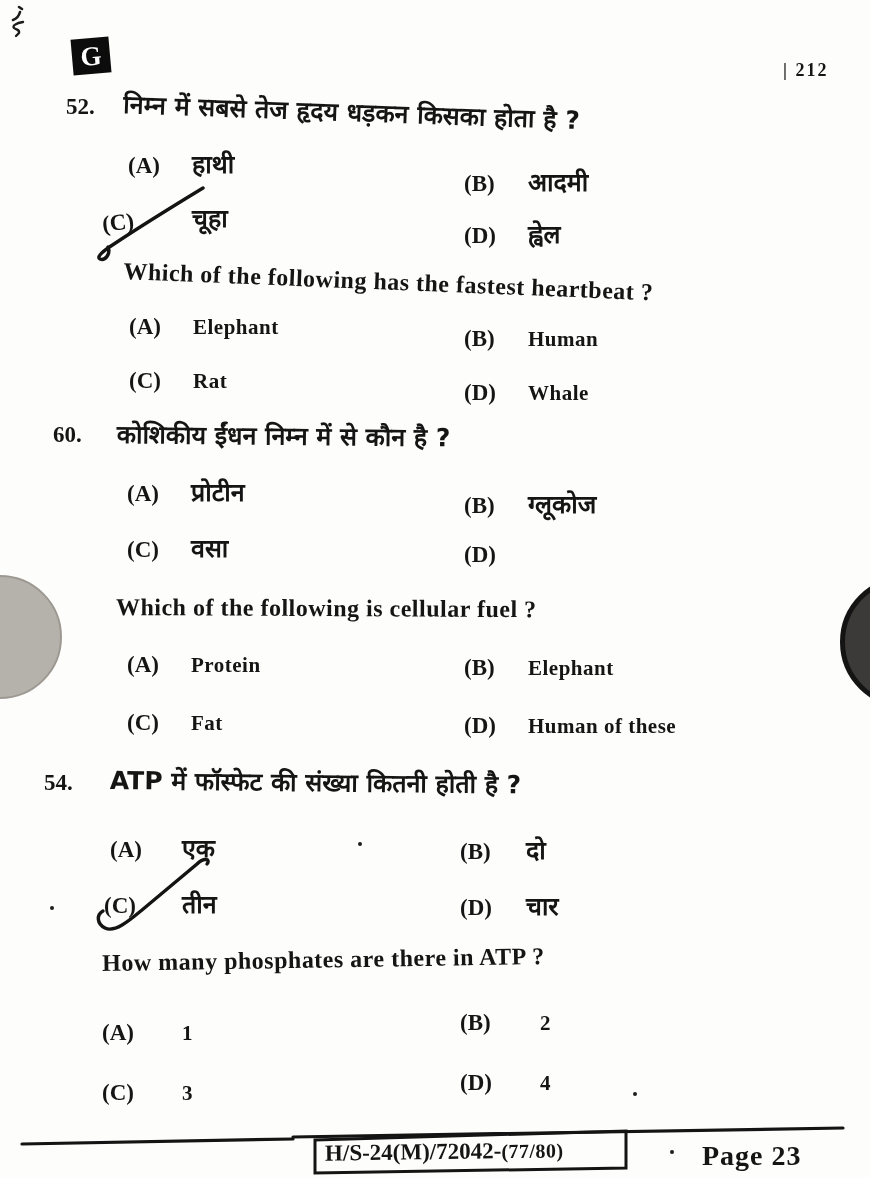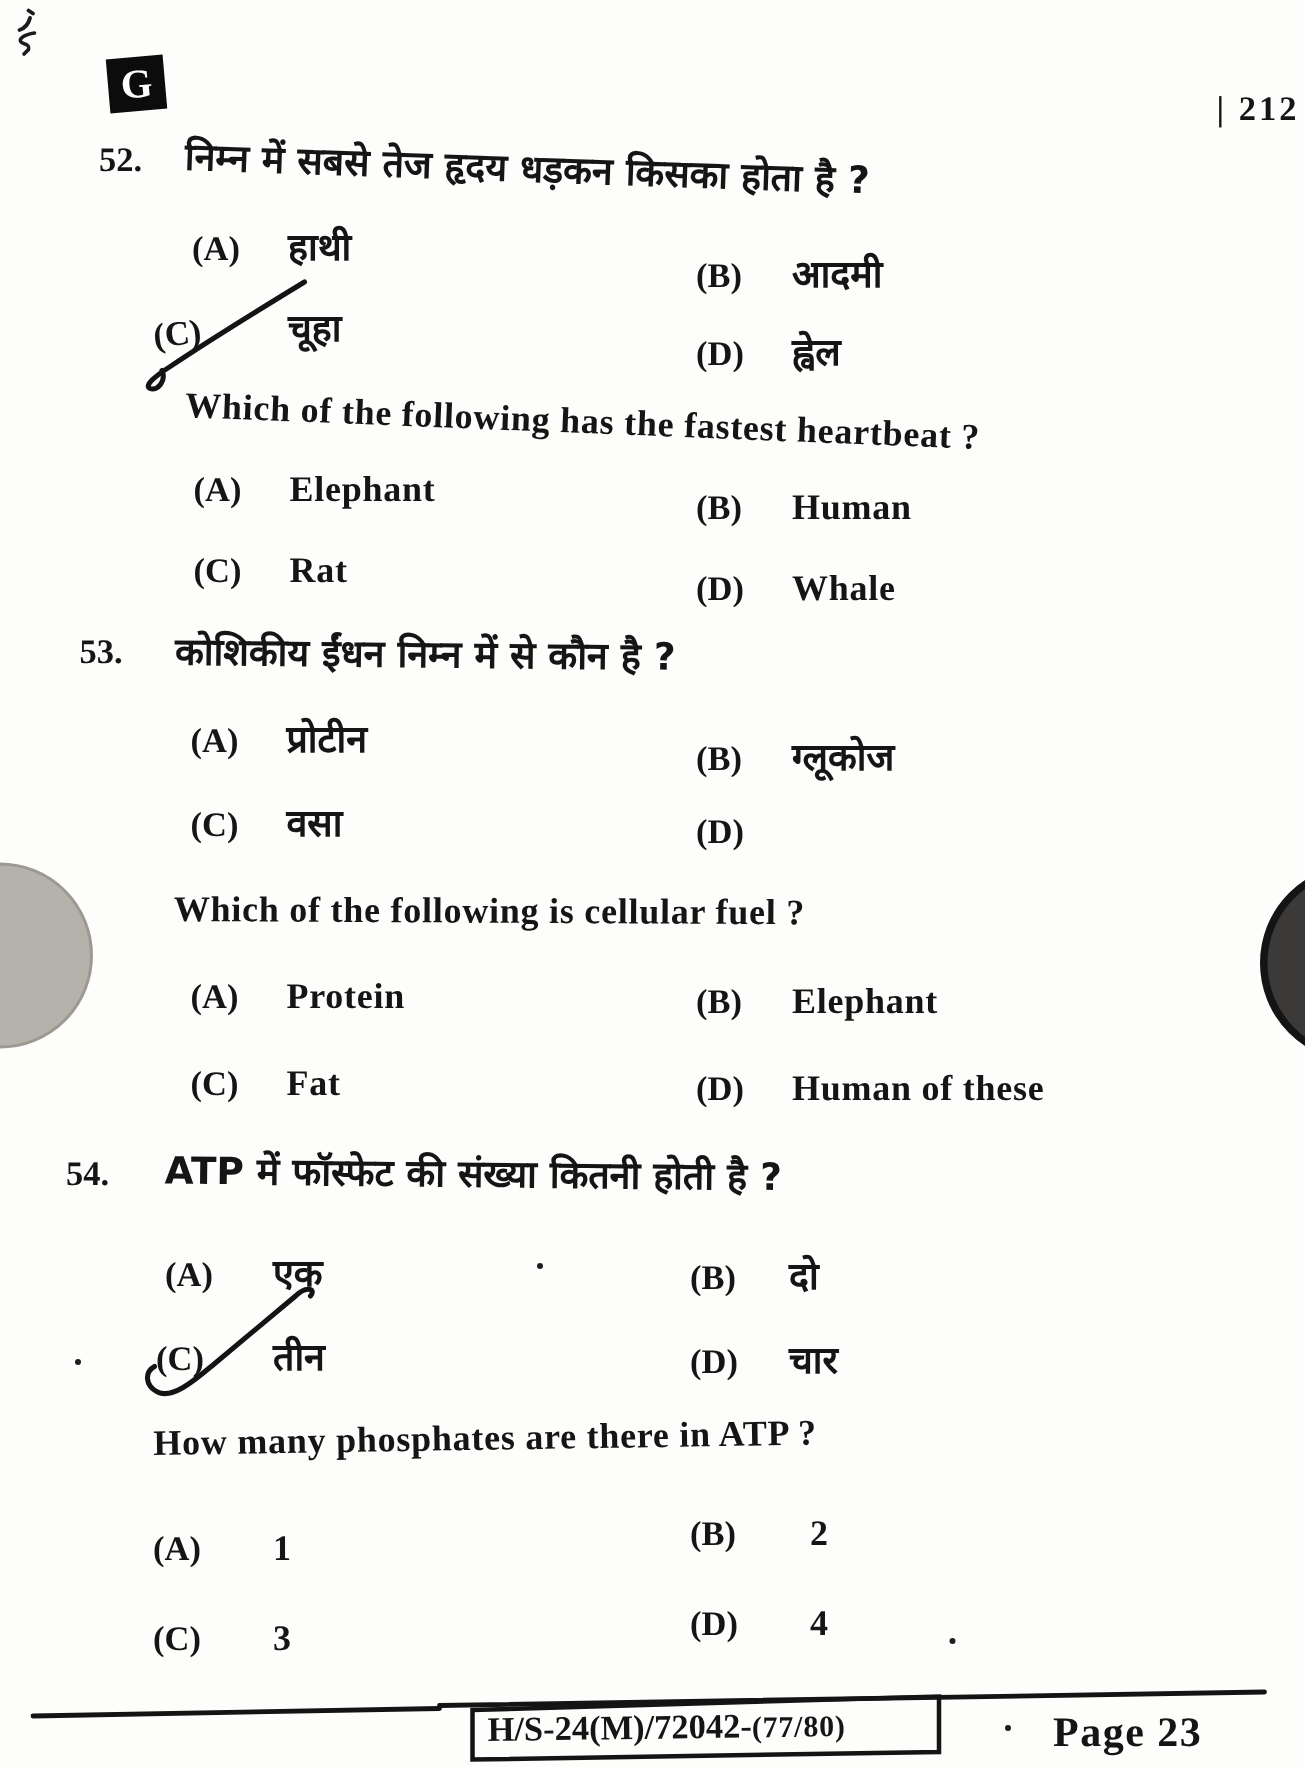--- a/index.html
+++ b/index.html
@@ -11,27 +11,27 @@
   .abs{position:absolute;}
   .qnum{font-size:23px;font-weight:700;font-family:"Liberation Serif",serif;}
   .hi{font-family:"DejaVu Sans",sans-serif;font-weight:700;}
   .en{font-family:"Liberation Serif",serif;font-weight:700;}
   .qtext-hi{font-size:25px;font-weight:700;white-space:nowrap;}
   .qtext-en{font-size:24px;font-weight:700;white-space:nowrap;letter-spacing:.5px;}
   .opt{position:absolute;display:flex;align-items:baseline;white-space:nowrap;}
   .opt .lab{display:inline-block;width:64px;font-family:"Liberation Serif",serif;font-weight:700;font-size:23px;}
   .opt .txt{font-size:24px;}
   .hopt .txt{font-size:25px;font-weight:700;}
-  .eopt .txt{font-family:"Liberation Serif",serif;font-weight:700;font-size:24px;letter-spacing:.5px;}
+  .eopt .txt{font-family:"Liberation Serif",serif;font-weight:700;font-size:21px;letter-spacing:.5px;}
   .gbadge{
     width:38px;height:36px;background:#0c0c0c;display:flex;align-items:center;justify-content:center;
     transform:rotate(-5deg);
   }
   .gbadge span{color:#ffffff;font-family:"Liberation Serif",serif;font-weight:700;font-size:27px;}
-  .setnum{font-size:23px;font-weight:700;font-family:"Liberation Serif",serif;letter-spacing:2px;margin-left:28px;}
+  .setnum{font-size:18px;font-weight:700;font-family:"Liberation Serif",serif;letter-spacing:2px;}
   .dot{position:absolute;background:#1d1d1d;border-radius:50%;}
   .hole{position:absolute;border-radius:50%;}
   .hole-left{width:120px;height:120px;left:-62px;top:575px;background:#b5b1ab;border:2px solid #9d9992;}
   .hole-right{width:122px;height:122px;left:840px;top:576px;background:#3b3a38;border:5px solid #141414;}
   .footer-code{font-family:"Liberation Serif",serif;font-weight:700;font-size:23px;white-space:nowrap;transform:rotate(-0.8deg);}
   .footer-code .small{font-size:20px;letter-spacing:.5px;}
   .page-label{font-family:"Liberation Serif",serif;font-weight:700;font-size:28px;letter-spacing:1px;white-space:nowrap;}
   svg{display:block;}
 </style>
 </head>
@@ -87,21 +87,21 @@
   </div>
   <div class="opt eopt" style="left:129px;top:368px;">
     <span class="lab">(C)</span>
     <span class="txt">Rat</span>
   </div>
   <div class="opt eopt" style="left:464px;top:380px;">
     <span class="lab">(D)</span>
     <span class="txt">Whale</span>
   </div>
 
-  <div class="abs qnum" style="left:53px;top:422px;">53.</div>
+  <div class="abs qnum" style="left:53px;top:422px;">60.</div>
   <div class="abs hi qtext-hi" style="left:117px;top:416px;transform:rotate(0.6deg);transform-origin:left top;">कोशिकीय ईंधन निम्न में से कौन है ?</div>
 
   <div class="opt hopt" style="left:127px;top:474px;">
     <span class="lab">(A)</span>
     <span class="txt hi">प्रोटीन</span>
   </div>
   <div class="opt hopt" style="left:464px;top:486px;">
     <span class="lab">(B)</span>
     <span class="txt hi">ग्लूकोज</span>
   </div>

